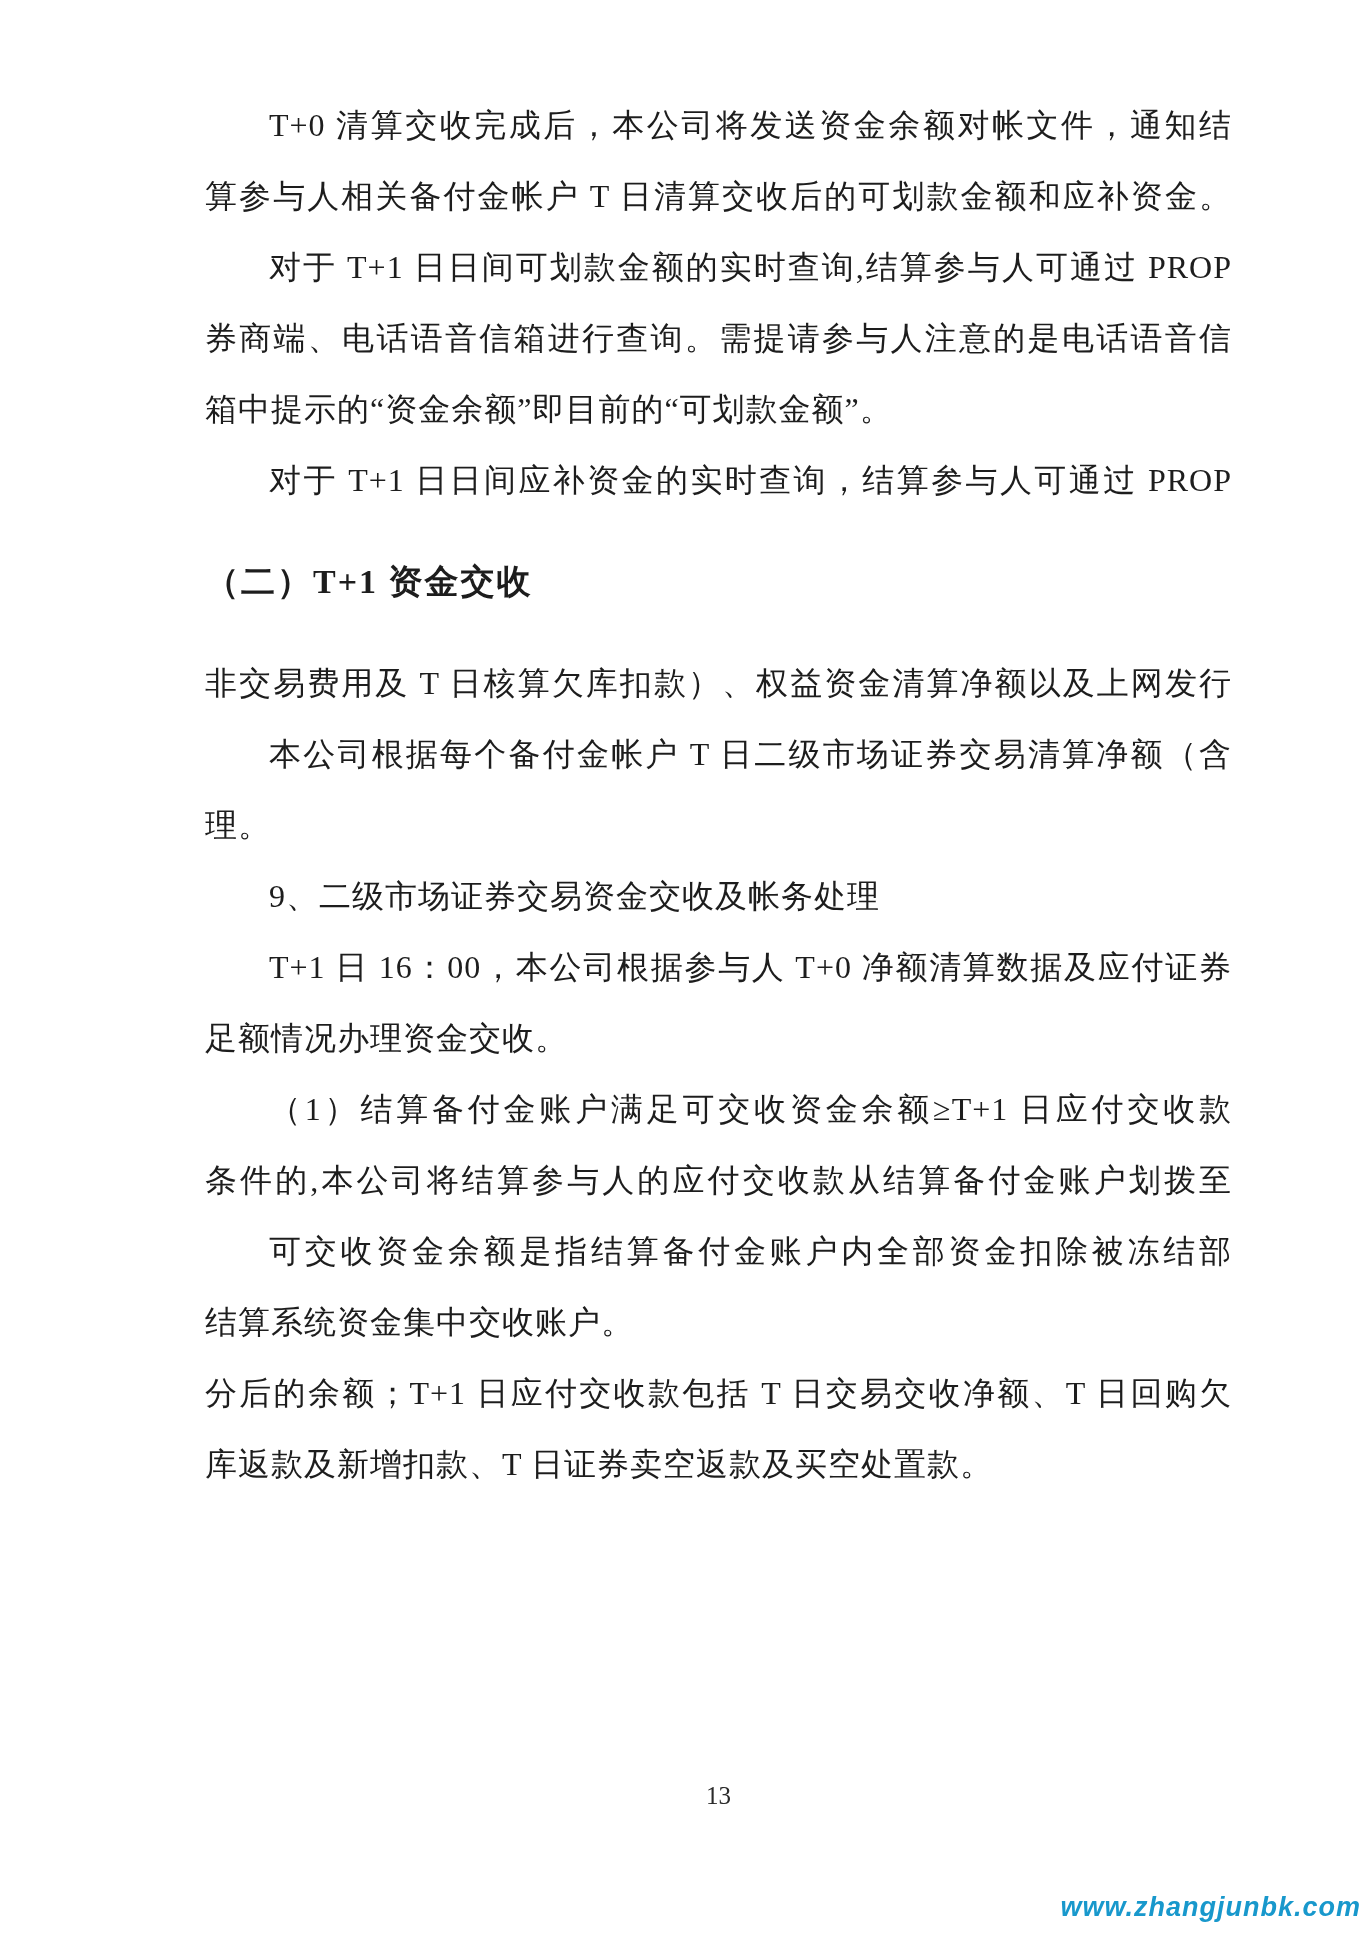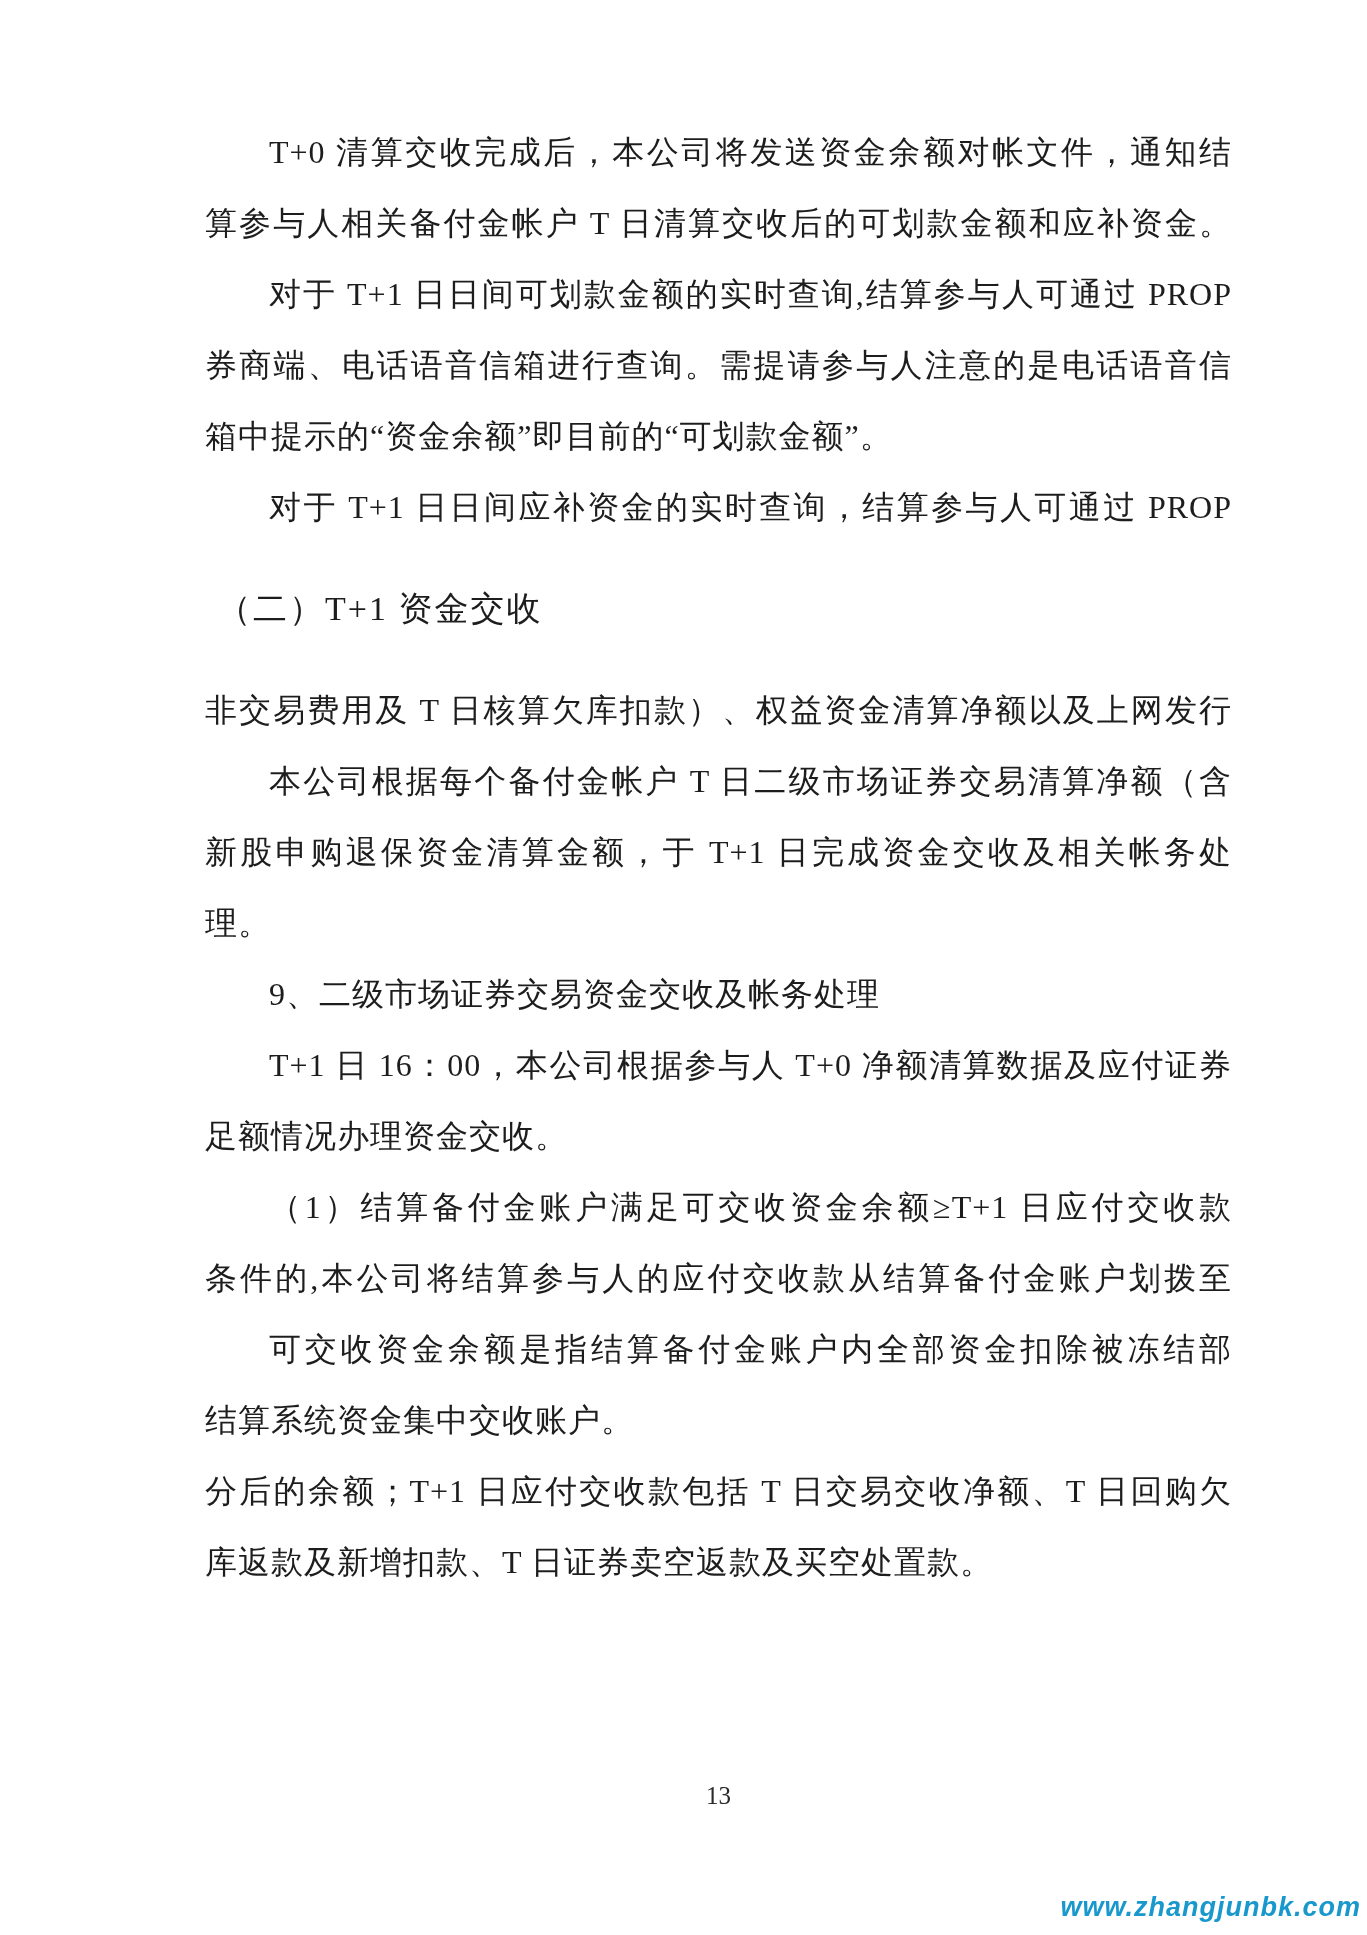--- a/index.html
+++ b/index.html
@@ -7,43 +7,43 @@
     width:1367px; height:1935px;
     background:#ffffff;
     position:relative;
     font-family:"Liberation Serif","DejaVu Serif",serif;
     color:#1d1d1d;
     overflow:hidden;
   }
   .doc {
     position:absolute; left:0; top:0;
     width:1367px;
-    padding:117px 135px 0 205px;
+    padding:90px 135px 0 205px;
     box-sizing:border-box;
   }
   .line {
     margin:0;
     height:71px;
     line-height:71px;
     font-size:32px;
     font-weight:500;
     white-space:nowrap;
     letter-spacing:1px;
   }
   .stretch {
     white-space:normal;
     text-align:justify;
     text-align-last:justify;
   }
   .indent { text-indent:64px; }
   .heading {
     font-size:34px;
     height:71px; line-height:71px;
-    margin:30px 12px 31px;
-    font-weight:400;
+    margin:30px 0 31px;
+    font-weight:700;
     letter-spacing:2px;
   }
   .footer {
     position:absolute; top:1782px; left:0;
     width:100%;
     text-align:center;
     font-size:25px;
     color:#2a2a2a;
     margin-left:35px;
   }
@@ -64,21 +64,20 @@
 <div class="doc">
   <p class="line indent stretch">T+0 清算交收完成后，本公司将发送资金余额对帐文件，通知结</p>
   <p class="line stretch">算参与人相关备付金帐户 T 日清算交收后的可划款金额和应补资金。</p>
   <p class="line indent stretch">对于 T+1 日日间可划款金额的实时查询,结算参与人可通过 PROP</p>
   <p class="line stretch">券商端、电话语音信箱进行查询。需提请参与人注意的是电话语音信</p>
   <p class="line">箱中提示的“资金余额”即目前的“可划款金额”。</p>
   <p class="line indent stretch">对于 T+1 日日间应补资金的实时查询，结算参与人可通过 PROP</p>
   <h2 class="line heading">（二）T+1 资金交收</h2>
   <p class="line stretch">非交易费用及 T 日核算欠库扣款）、权益资金清算净额以及上网发行</p>
   <p class="line indent stretch">本公司根据每个备付金帐户 T 日二级市场证券交易清算净额（含</p>
-  <p class="line stretch">新股申购退保资金清算金额，于 T+1 日完成资金交收及相关帐务处</p>
   <p class="line">理。</p>
   <p class="line indent">9、二级市场证券交易资金交收及帐务处理</p>
   <p class="line indent stretch">T+1 日 16：00，本公司根据参与人 T+0 净额清算数据及应付证券</p>
   <p class="line">足额情况办理资金交收。</p>
   <p class="line indent stretch">（1）结算备付金账户满足可交收资金余额≥T+1 日应付交收款</p>
   <p class="line stretch">条件的,本公司将结算参与人的应付交收款从结算备付金账户划拨至</p>
   <p class="line indent stretch">可交收资金余额是指结算备付金账户内全部资金扣除被冻结部</p>
   <p class="line">结算系统资金集中交收账户。</p>
   <p class="line stretch">分后的余额；T+1 日应付交收款包括 T 日交易交收净额、T 日回购欠</p>
   <p class="line">库返款及新增扣款、T 日证券卖空返款及买空处置款。</p>

